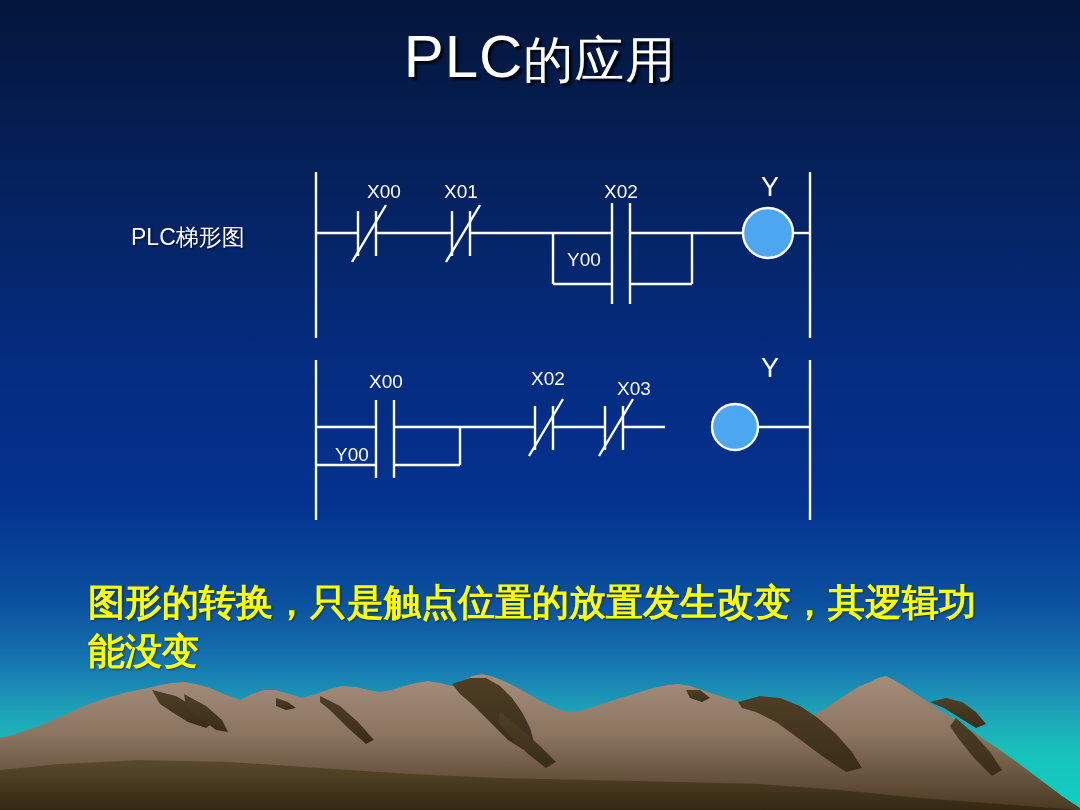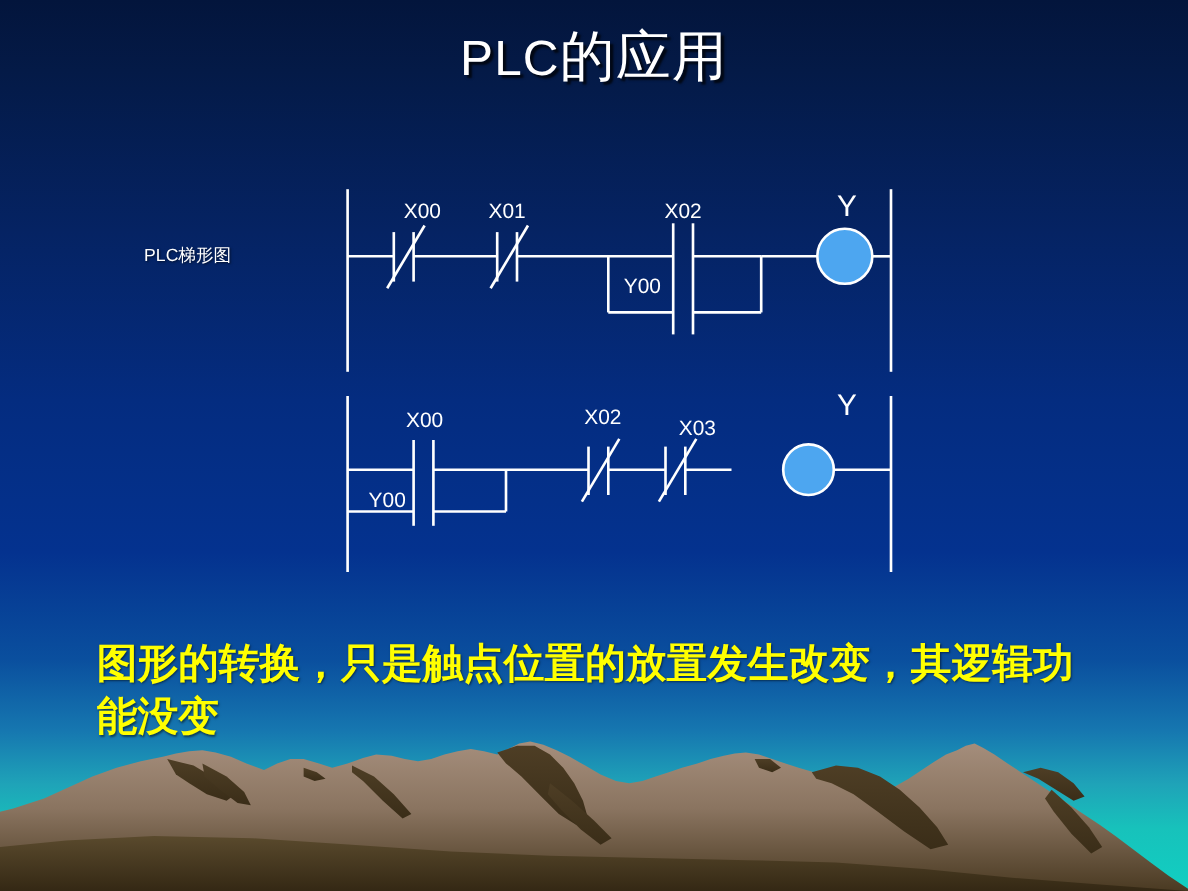--- a/index.html
+++ b/index.html
@@ -42,27 +42,27 @@
     top: 24px;
     width: 1080px;
     text-align: center;
     color: #ffffff;
     font-size: 50px;
     line-height: 1.1;
     letter-spacing: 1px;
     text-shadow: 3px 3px 2px rgba(0,0,0,0.75);
     white-space: nowrap;
   }
-  .title .latin { font-size: 45px; }
+  .title .latin { font-size: 60px; }
 
   
   .row-label {
     position: absolute;
     color: #ffffff;
-    font-size: 16px;
+    font-size: 23px;
     line-height: 1.35;
     text-shadow: 1px 1px 2px rgba(0,0,0,0.6);
     white-space: pre-line;
   }
   #label-rung1 { left: 131px; top: 222px; }
   #label-rung2 { left: 131px; top: 403px; }
 
   
   .ladder {
     position: absolute;

